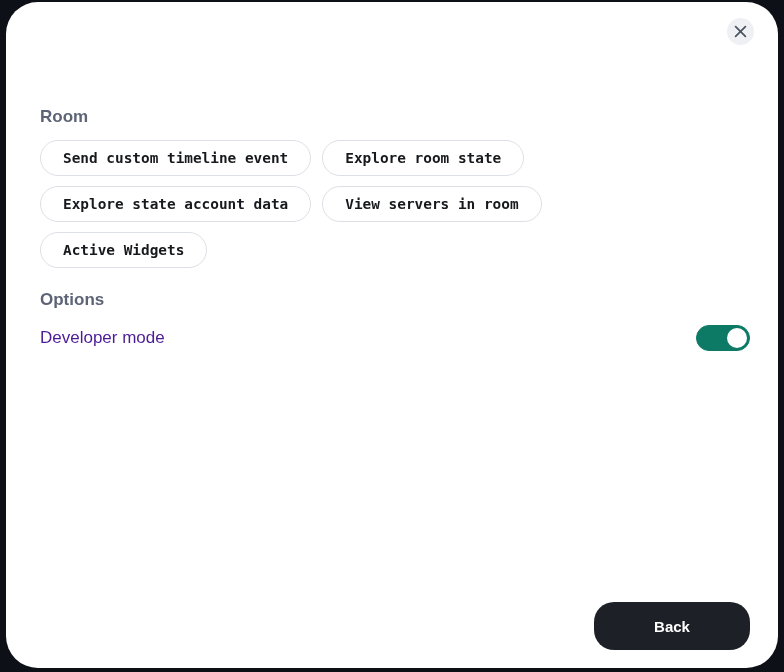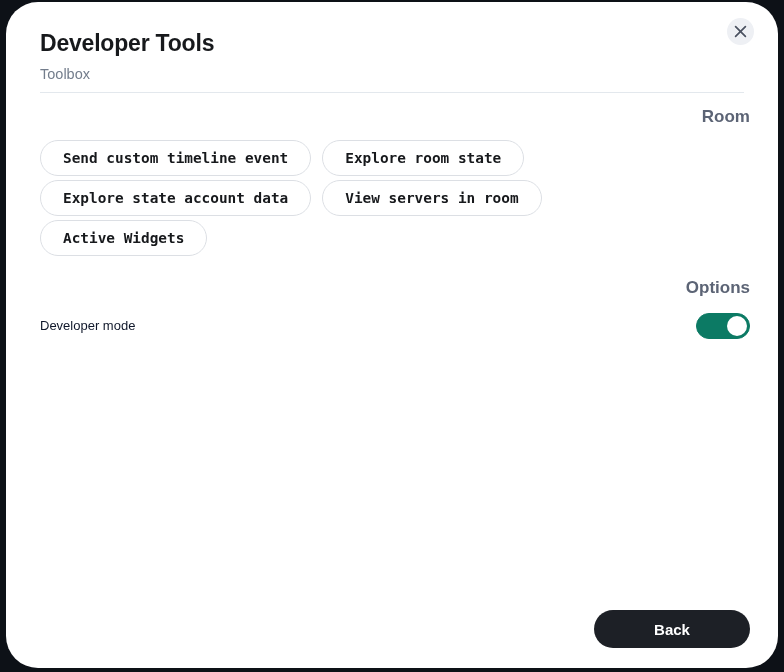--- a/index.html
+++ b/index.html
@@ -85,28 +85,27 @@
     top: 104px;
     width: 710px;
   }
   .section-heading {
     margin: 0;
     font-size: 17px;
     font-weight: bold;
     color: #5c6475;
     line-height: 22px;
     padding-bottom: 12px;
-    text-align: right;
   }
   .section + .section { padding-top: 21px; }
 
   .pill-row {
     display: flex;
     flex-wrap: wrap;
-    gap: 4px 11px;
+    gap: 10px 11px;
     width: 530px;
   }
   .pill-button {
     font-family: "DejaVu Sans Mono", "Liberation Mono", monospace;
     font-size: 14.4px;
     font-weight: bold;
     color: #17191c;
     background: #ffffff;
     border: 1px solid #dcdfe4;
     border-radius: 20px;
@@ -121,22 +120,22 @@
   
   .options-section { padding-top: 22px; }
   .option-row {
     display: flex;
     align-items: center;
     justify-content: space-between;
     height: 30px;
     width: 710px;
   }
   .option-label {
-    font-size: 13px;
-    color: #0f172a;
+    font-size: 17px;
+    color: #4c1d95;
     line-height: 20px;
   }
   .toggle {
     position: relative;
     width: 54px;
     height: 26px;
     border-radius: 13px;
     flex: none;
     cursor: pointer;
     box-sizing: border-box;
@@ -168,48 +167,43 @@
     top: 600px;
     display: flex;
     justify-content: flex-end;
   }
   .back-button {
     background: #1d2026;
     color: #ffffff;
     border: none;
     border-radius: 20px;
     width: 156px;
-    height: 38px;
+    height: 48px;
     font-size: 15px;
     font-weight: bold;
     font-family: "Liberation Sans", sans-serif;
     cursor: pointer;
-    margin-top: 8px;
   }
 </style>
 </head>
 <body>
 
 <div class="backdrop"></div>
 
 <div class="dialog">
   <div class="dialog-inner">
 
     <button class="close-button">
       <span>
         <svg width="13" height="13" viewBox="0 0 13 13" aria-hidden="true">
           <path d="M1.6 1.6 L11.4 11.4 M11.4 1.6 L1.6 11.4" stroke="#4a5160" stroke-width="1.7" stroke-linecap="round"></path>
         </svg>
       </span>
     </button>
 
-    <div class="header">
-      <h1 class="dialog-title">Developer Tools</h1>
-      <div class="dialog-subtitle">Toolbox</div>
-    </div>
 
     <div class="body">
 
       <div class="section">
         <h2 class="section-heading">Room</h2>
         <div class="pill-row">
           <button class="pill-button">Send custom timeline event</button>
           <button class="pill-button">Explore room state</button>
           <button class="pill-button">Explore state account data</button>
           <button class="pill-button">View servers in room</button>

